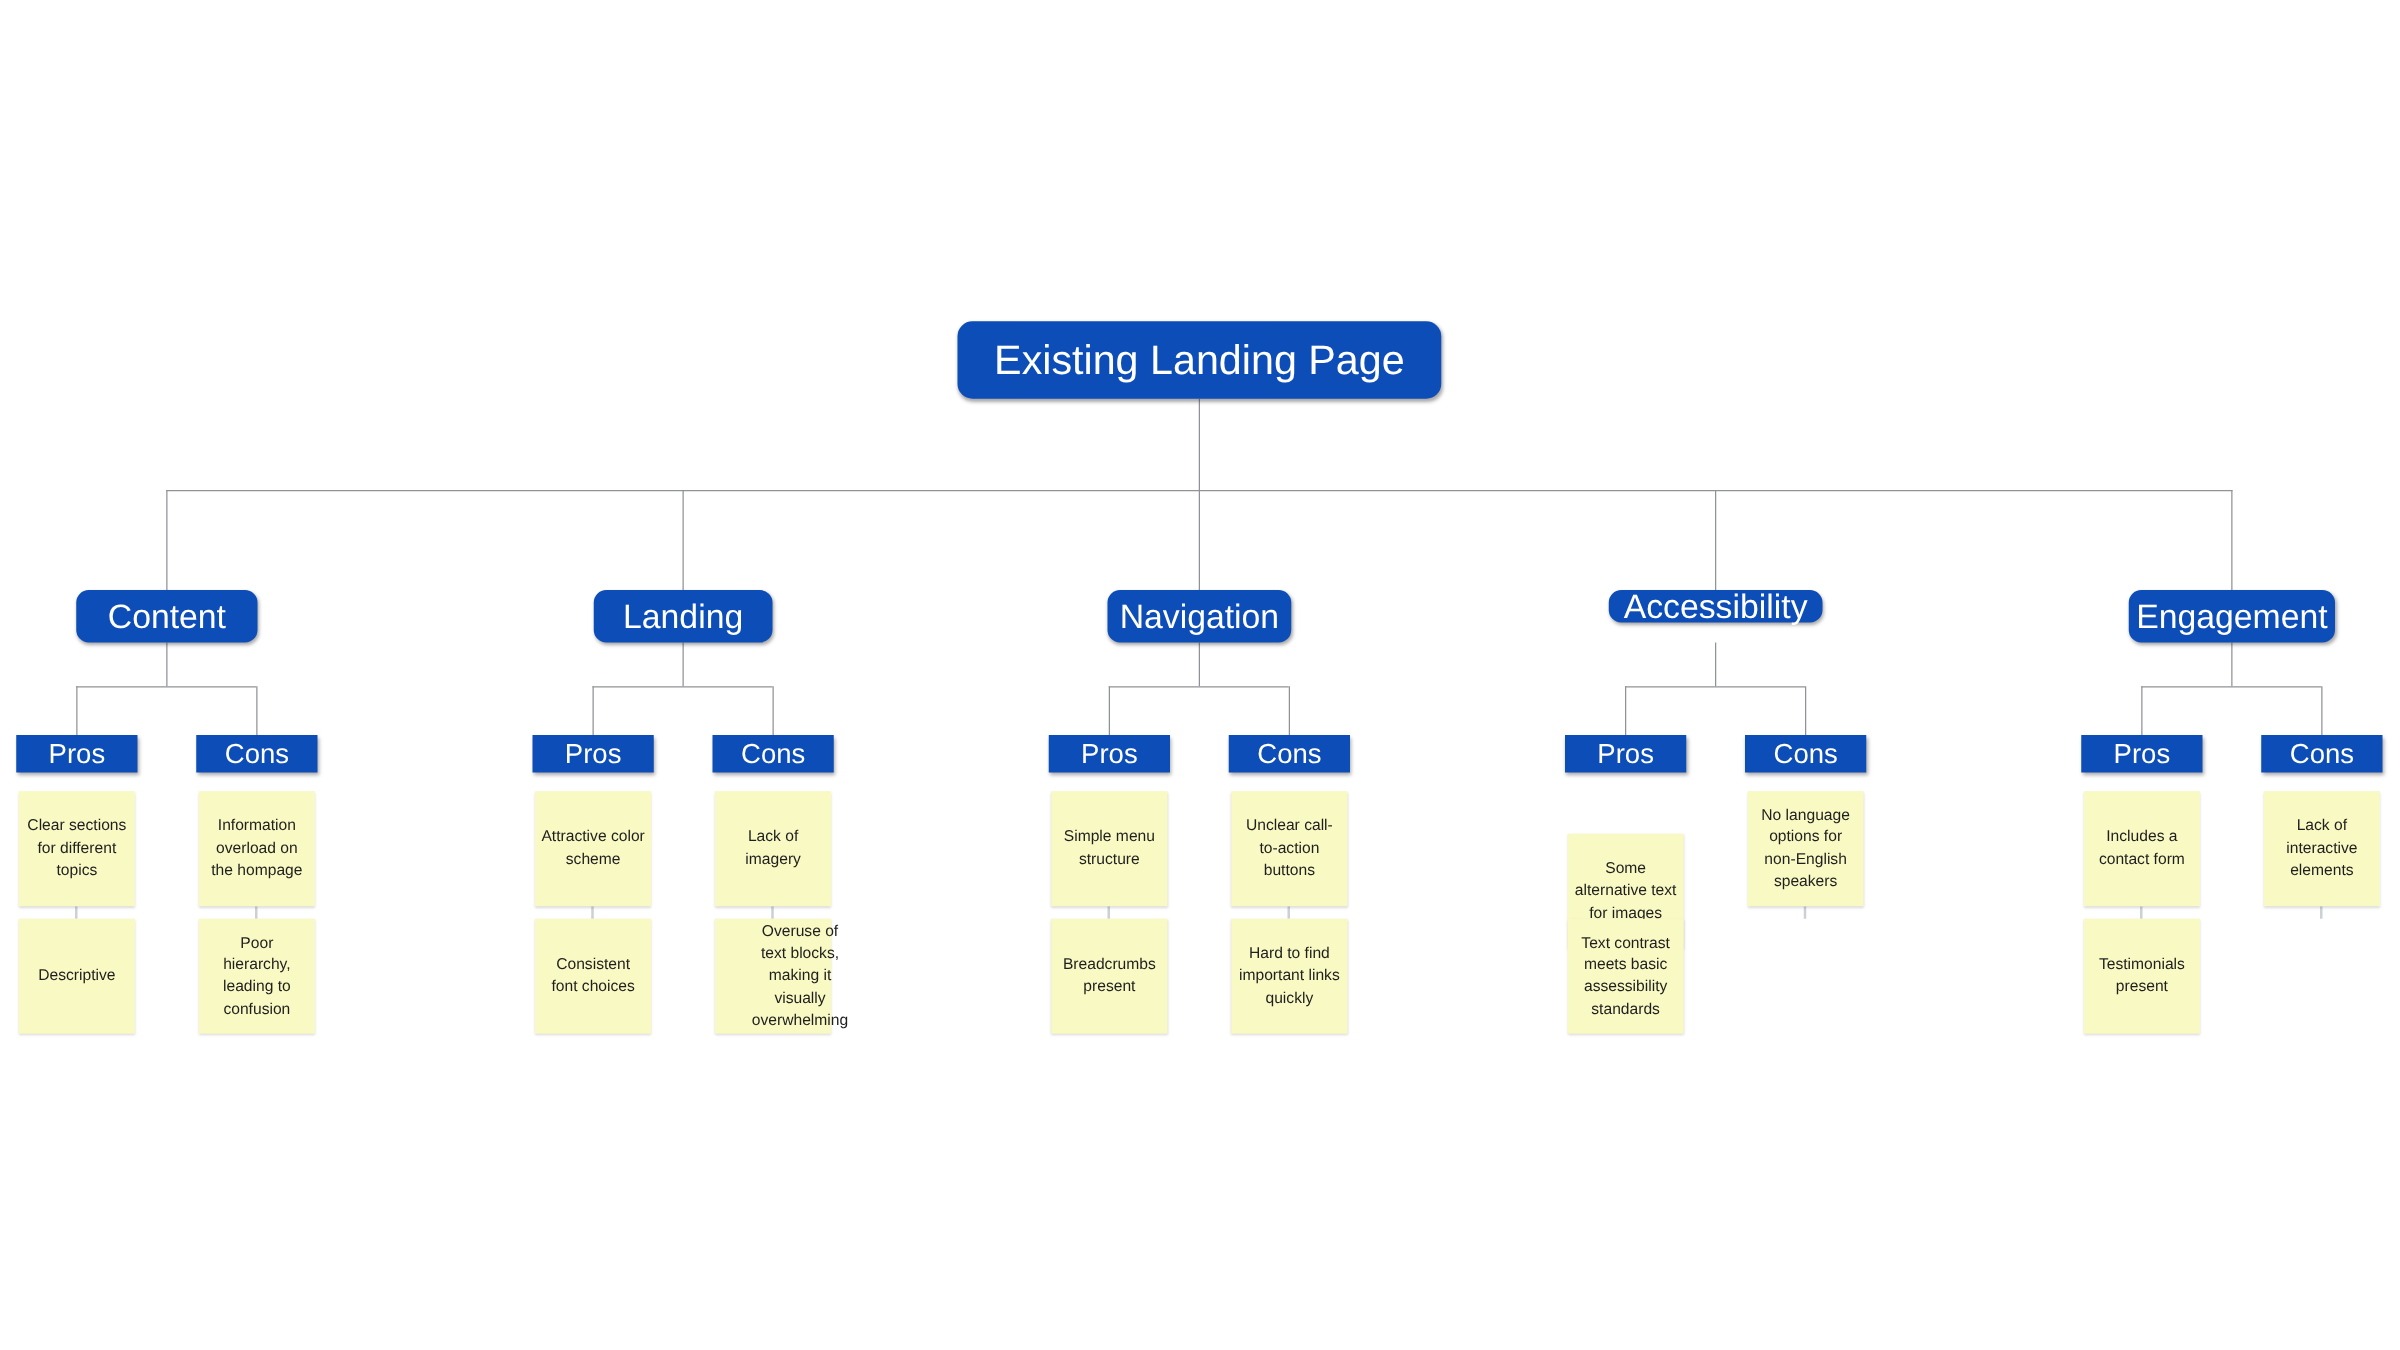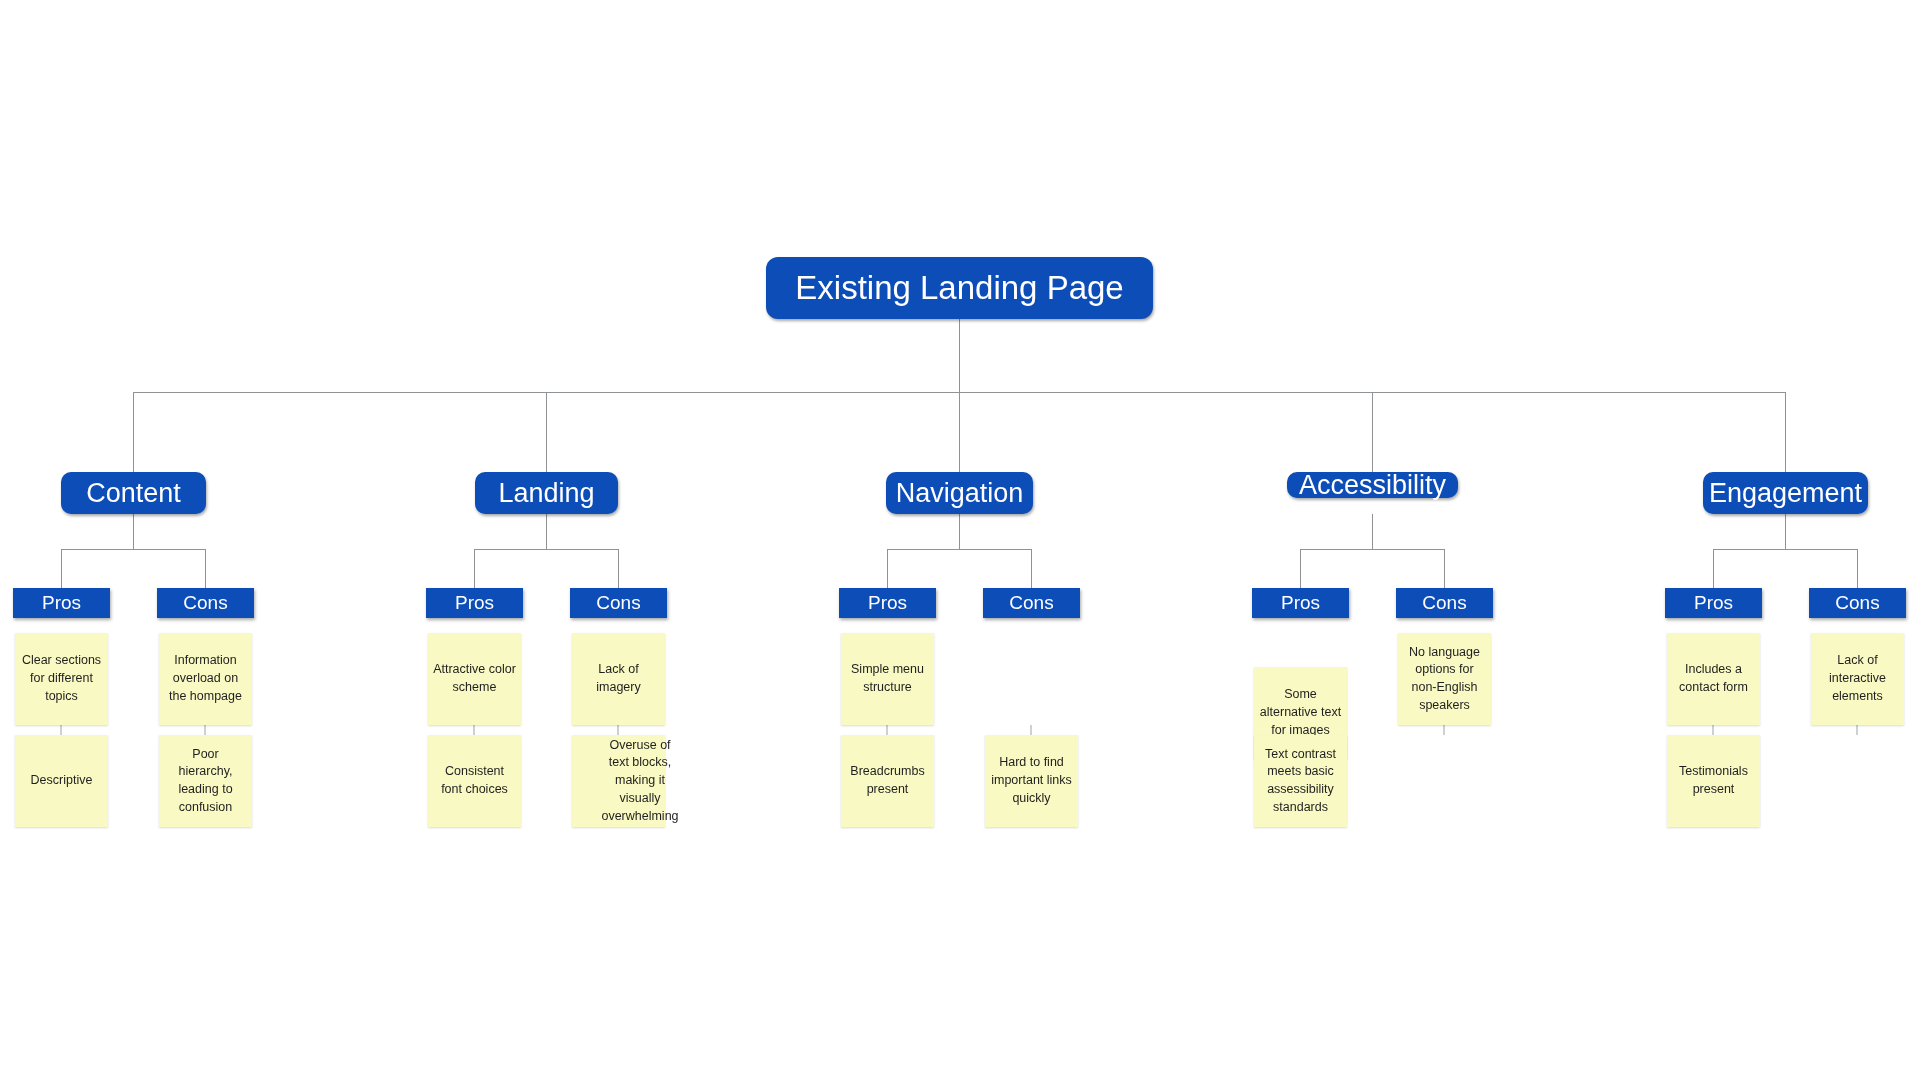--- a/index.html
+++ b/index.html
@@ -20,21 +20,21 @@
   .hline{position:absolute;height:1px;background:var(--line);}
   .nline{position:absolute;width:2px;background:var(--nline);}
   .bluenode{
     position:absolute;background:var(--blue);color:#fff;
     display:flex;align-items:center;justify-content:center;
     white-space:nowrap;
     box-shadow:1px 2px 3px rgba(40,40,40,.40);
   }
   .root{border-radius:12px;font-size:33px;}
   .cat{border-radius:10px;font-size:27px;}
-  .pc{border-radius:0;font-size:19px;}
+  .pc{border-radius:0;font-size:22px;}
   .note{
     position:absolute;width:93px;height:92px;background:var(--yellow);
     display:flex;align-items:center;justify-content:center;
     text-align:center;font-size:12.5px;line-height:1.42;color:#1f1f1f;
     padding:4px 5px;box-shadow:0 1px 2px rgba(0,0,0,.15);
   }
 </style>
 </head>
 <body>
 
@@ -99,20 +99,21 @@
   <div class="note" style="left: 428px; top: 633px; white-space: normal;">Attractive color scheme</div>
   <div class="note" style="left: 428px; top: 735px; white-space: normal;">Consistent font choices</div>
   <div class="note" style="left: 572px; top: 633px; white-space: normal;">Lack of imagery</div>
   <div class="note" style="left: 572px; top: 735px; white-space: normal; padding-left: 48px;">Overuse of text blocks, making it visually overwhelming</div>
 
   <div class="bluenode cat" style="left:886px;top:472px;width:147px;height:42px">Navigation</div>
   <div class="bluenode pc" style="left:839px;top:588px;width:97px;height:30px">Pros</div>
   <div class="bluenode pc" style="left:983px;top:588px;width:97px;height:30px">Cons</div>
   <div class="note" style="left: 841px; top: 633px; white-space: normal;">Simple menu structure</div>
   <div class="note" style="left: 841px; top: 735px; white-space: normal;">Breadcrumbs present</div>
+  <div class="note" style="left: 985px; top: 633px; white-space: normal;">Unclear call-to-action buttons</div>
   <div class="note" style="left: 985px; top: 735px; white-space: normal;">Hard to find important links quickly</div>
 
   <div class="bluenode cat" style="left:1287px;top:472px;width:171px;height:26px">Accessibility</div>
   <div class="bluenode pc" style="left:1252px;top:588px;width:97px;height:30px">Pros</div>
   <div class="bluenode pc" style="left:1396px;top:588px;width:97px;height:30px">Cons</div>
   <div class="note" style="left: 1254px; top: 667px; white-space: normal;">Some alternative text for images</div>
   <div class="note" style="left: 1254px; top: 735px; white-space: normal;">Text contrast meets basic assessibility standards</div>
   <div class="note" style="left: 1398px; top: 633px; white-space: normal;">No language options for non-English speakers</div>
 
   <div class="bluenode cat" style="left:1703px;top:472px;width:165px;height:42px">Engagement</div>

